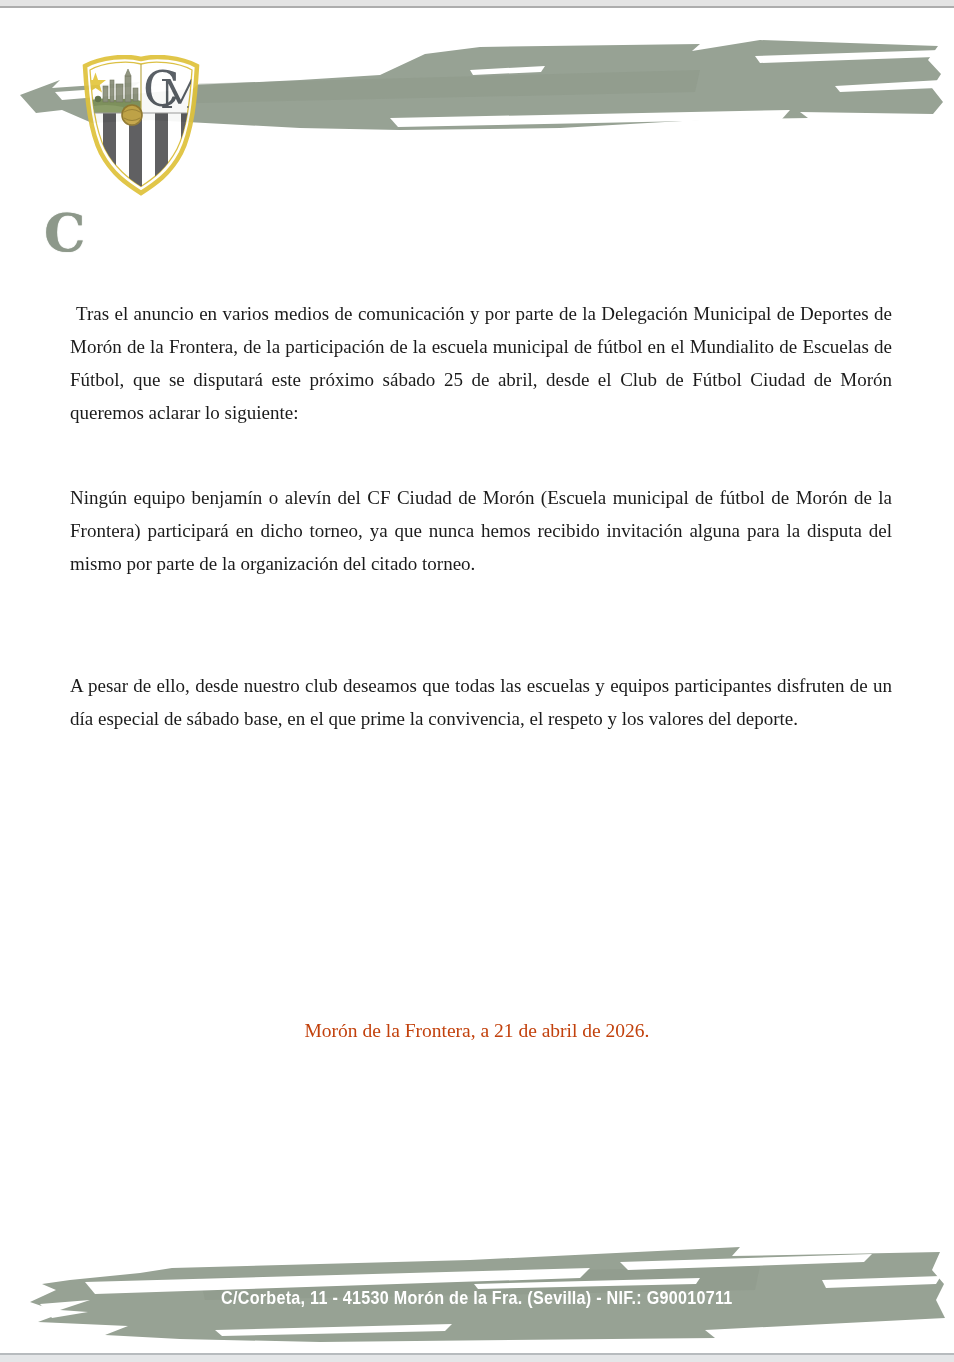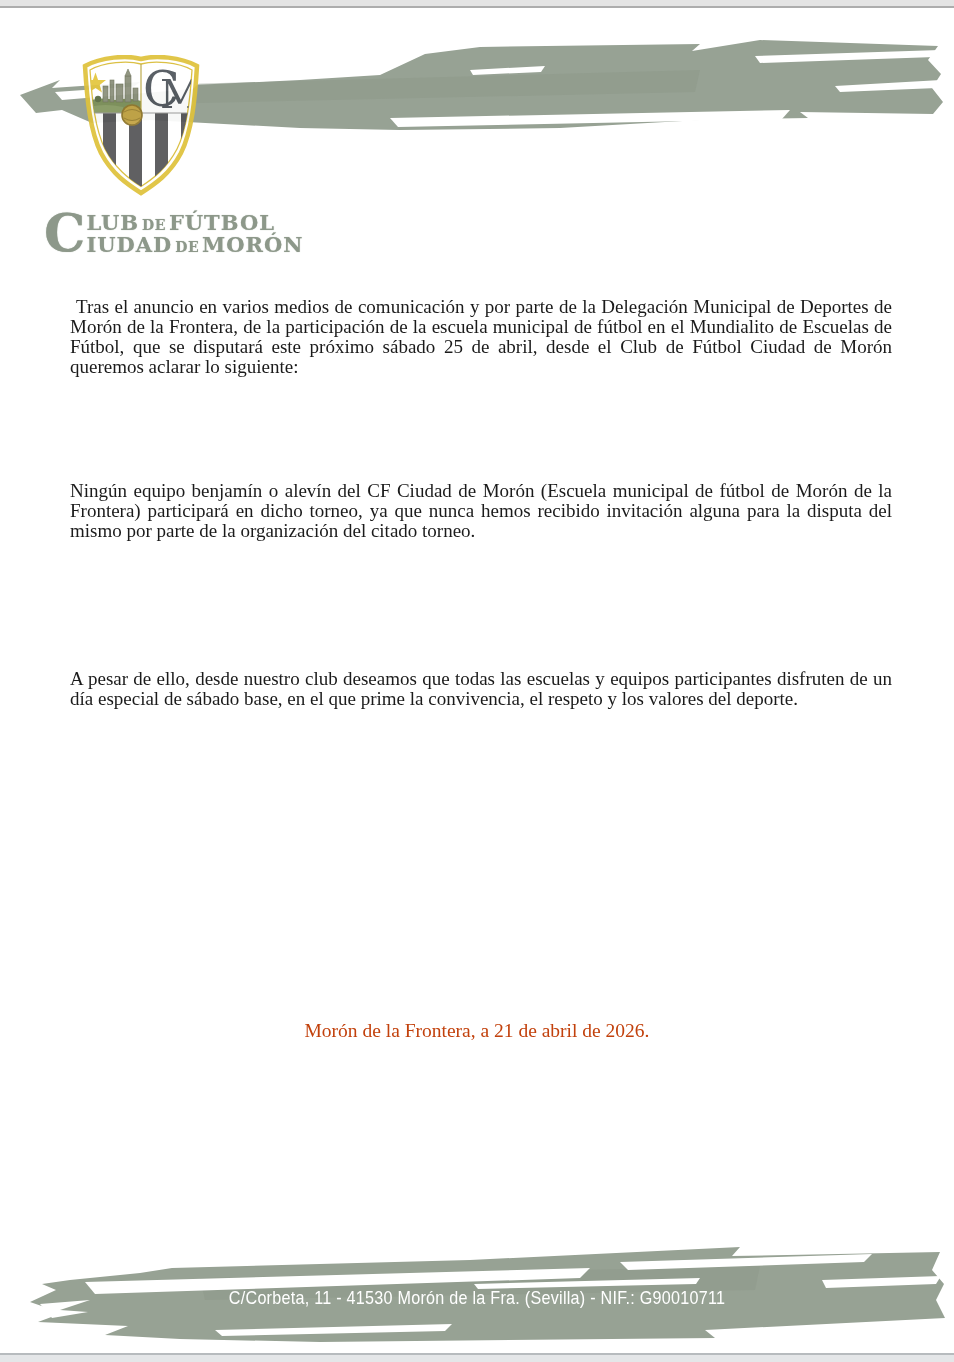--- a/index.html
+++ b/index.html
@@ -34,37 +34,37 @@
     text-shadow:0 0 1px #aab3a7;
   }
   .wm-initial { font-size:52px; line-height:44px; letter-spacing:0; }
   .wm-lines { display:flex; flex-direction:column; margin-left:1px; padding-top:2px; }
   .wm-line { font-size:21px; line-height:20px; letter-spacing:1px; white-space:nowrap; }
   .wm-de { font-size:14px; letter-spacing:0.5px; padding:0 3px; }
 
   
   .para {
     position:absolute; left:70px; width:822px; margin:0;
-    font-size:19px; line-height:20px; color:#1b1b1b;
+    font-size:19px; line-height:33px; color:#1b1b1b;
     text-align:justify;
   }
   .para-1 { top:297px; text-indent:6px; }
   .para-2 { top:481px; }
   .para-3 { top:669px; }
   .date-line {
     position:absolute; top:1020px; left:0; width:954px; margin:0;
     font-size:19.5px; color:#c2410c; text-align:center;
   }
 
   
   .footer-text {
     position:absolute; top:1287px; left:0; width:954px;
     text-align:center; color:#ffffff;
     font-family:"Liberation Sans", sans-serif;
-    font-size:19px; letter-spacing:0.3px;
+    font-size:19px; letter-spacing:0.3px;font-weight:bold;
   }
   .footer-text span { display:inline-block; transform:scaleX(.85); transform-origin:center; white-space:nowrap; }
 </style>
 </head>
 <body>
 
 <div class="page-edge-top"></div>
 
 <header>
 
@@ -127,24 +127,20 @@
 
       <g>
         <circle cx="57" cy="60" r="10" fill="#c2a242" stroke="#8f7529" stroke-width="1.6"></circle>
         <path d="M49,57 Q57,52 65,57 M49,63 Q57,68 65,63" fill="none" stroke="#9a8030" stroke-width="1"></path>
       </g>
     </g>
   </svg>
 
   <div class="wordmark">
     <span class="wm-initial">C</span>
-    <span class="wm-lines">
-      <span class="wm-line"><span>LUB</span><span class="wm-de">DE</span><span>FÚTBOL</span></span>
-      <span class="wm-line"><span>IUDAD</span><span class="wm-de">DE</span><span>MORÓN</span></span>
-    </span>
   </div>
 </header>
 
 <main>
   <p class="para para-1">Tras el anuncio en varios medios de comunicación y por parte de la Delegación Municipal de Deportes de Morón de la Frontera, de la participación de la escuela municipal de fútbol en el Mundialito de Escuelas de Fútbol, que se disputará este próximo sábado 25 de abril, desde el Club de Fútbol Ciudad de Morón queremos aclarar lo siguiente:</p>
   <p class="para para-2">Ningún equipo benjamín o alevín del CF Ciudad de Morón (Escuela municipal de fútbol de Morón de la Frontera) participará en dicho torneo, ya que nunca hemos recibido invitación alguna para la disputa del mismo por parte de la organización del citado torneo.</p>
   <p class="para para-3">A pesar de ello, desde nuestro club deseamos que todas las escuelas y equipos participantes disfruten de un día especial de sábado base, en el que prime la convivencia, el respeto y los valores del deporte.</p>
   <p class="date-line">Morón de la Frontera, a 21 de abril de 2026.</p>
 </main>
 

